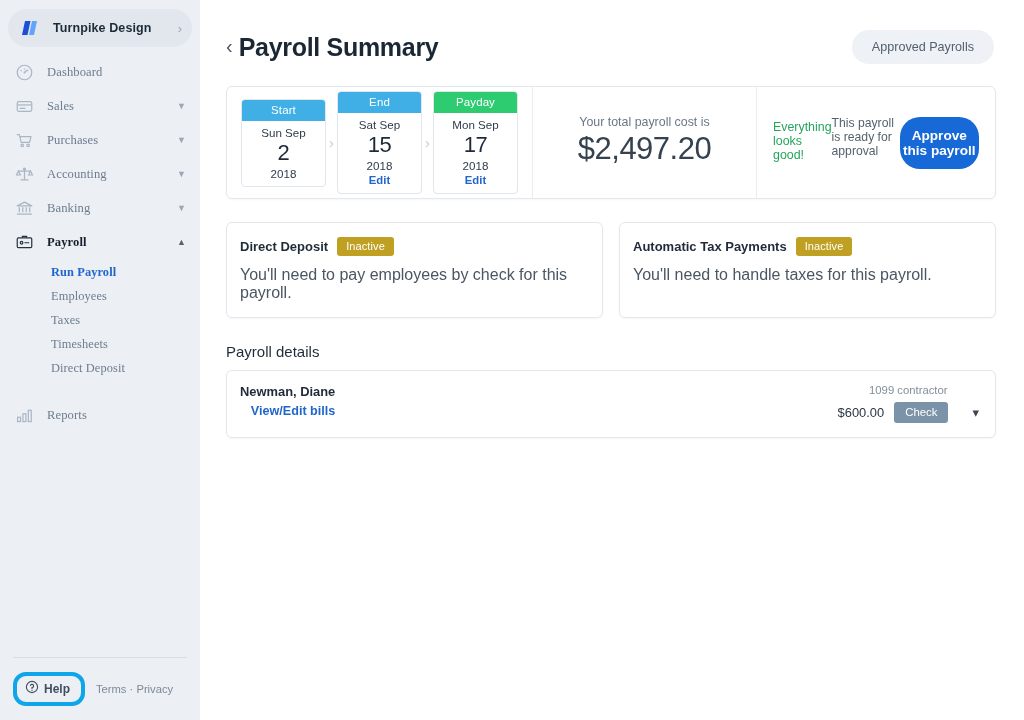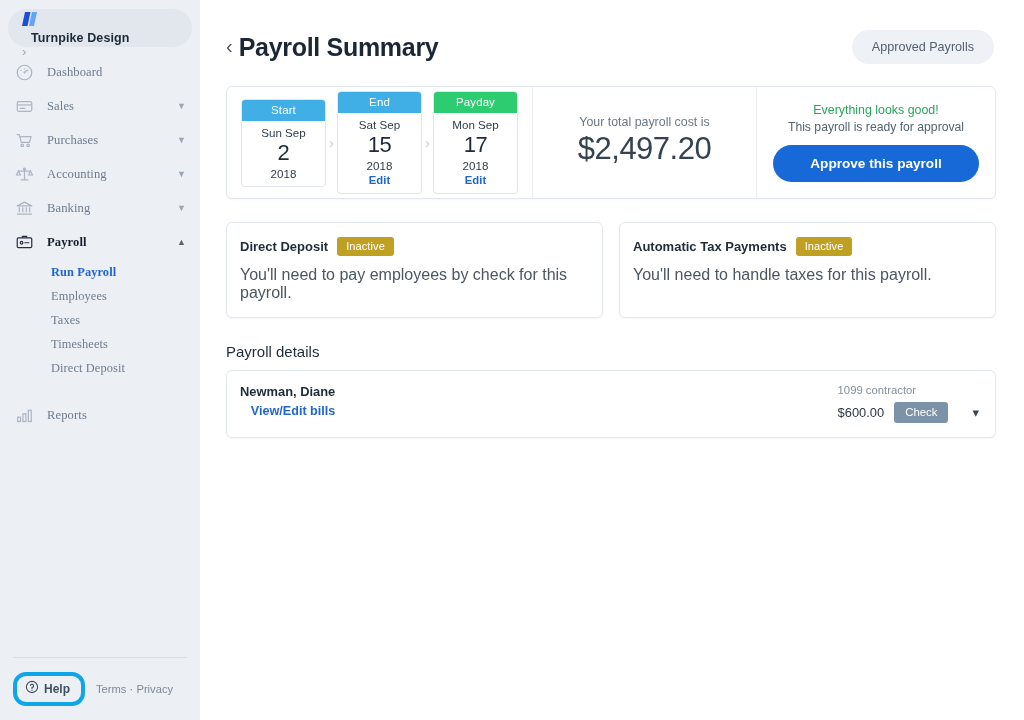--- a/index.html
+++ b/index.html
@@ -16,23 +16,22 @@
     width: 200px; height: 720px;
     background: #eceff4;
     position: relative;
     flex: 0 0 200px;
   }
   .brand {
     margin: 9px 8px 0 8px;
     height: 38px;
     background: #e2e7ee;
     border-radius: 19px;
-    display: flex; 
+    display: flex; align-items: center;
     padding: 0 10px 0 14px;
-    flex-direction: column;
   }
   .brand-logo { width: 22px; height: 20px; flex: 0 0 22px; position: relative; }
   .brand-name {
     font-size: 12.5px; font-weight: bold; color: #1c2a38;
     margin-left: 9px; letter-spacing: .1px; flex: 1;
   }
   .brand-chev { color: #9aa7b6; font-size: 13px; line-height: 1; }
 
   .nav { margin-top: 8px; font-family: Liberation Serif, serif; }
   .nav-item {
@@ -133,21 +132,21 @@
   .date-sep { flex: 1; text-align: center; color: #c3ccd6; font-size: 15px; }
 
   .cost-pane {
     flex: 1; display: flex; flex-direction: column; justify-content: center;
     align-items: center; border-right: 1px solid #e9edf2; padding-bottom: 4px;
   }
   .cost-label { font-size: 12.4px; color: #6a7886; margin-bottom: 2px; }
   .cost-value { font-size: 31px; color: #35424f; letter-spacing: -.5px; }
 
   .approve-pane {
-    flex: 0 0 238px; display: flex; flex-direction: column;
+    flex: 0 0 238px; display: flex; flex-direction: row;
     align-items: center; justify-content: center; padding: 0 16px;
   }
   .ok-line { font-size: 12.4px; color: #26a65b; margin-bottom: 3px; }
   .ready-line { font-size: 12.2px; color: #55636f; margin-bottom: 11px; }
   .approve-btn {
     width: 100%; background: #1669d6; color: #fff; border: none;
     border-radius: 20px; padding: 11px 0; font-size: 13.6px;
     font-weight: bold; cursor: pointer; font-family: inherit;
   }
 
@@ -173,21 +172,21 @@
     background: #fff; border: 1px solid #e3e8ee; border-radius: 6px;
     padding: 13px 16px 14px 13px; box-shadow: 0 1px 2px rgba(20,40,70,.04);
     position: relative;
   }
   .detail-top { display: flex; align-items: flex-start; }
   .emp-name { font-size: 12.9px; font-weight: bold; color: #1f2b39; }
   .emp-link {
     font-size: 12.6px; color: #2266cc; font-weight: bold; margin-top: 5px;
     cursor: pointer; display: inline-block;
   }
-  .detail-right { margin-left: auto; text-align: left; }
+  .detail-right { margin-left: auto; text-align: center; }
   .emp-type { font-size: 11.3px; color: #828f9c; }
   .amt-row { display: flex; align-items: center; gap: 10px; margin-top: 6px; }
   .amount { font-size: 12.9px; color: #2b3744; }
   .badge-check {
     background: #7b93a8; color: #fff; font-size: 11.4px;
     padding: 4px 11px 5px; border-radius: 3px;
   }
   .row-chev {
     color: #3a4654; font-size: 13px; cursor: pointer; margin-left: 14px;
     line-height: 1;

